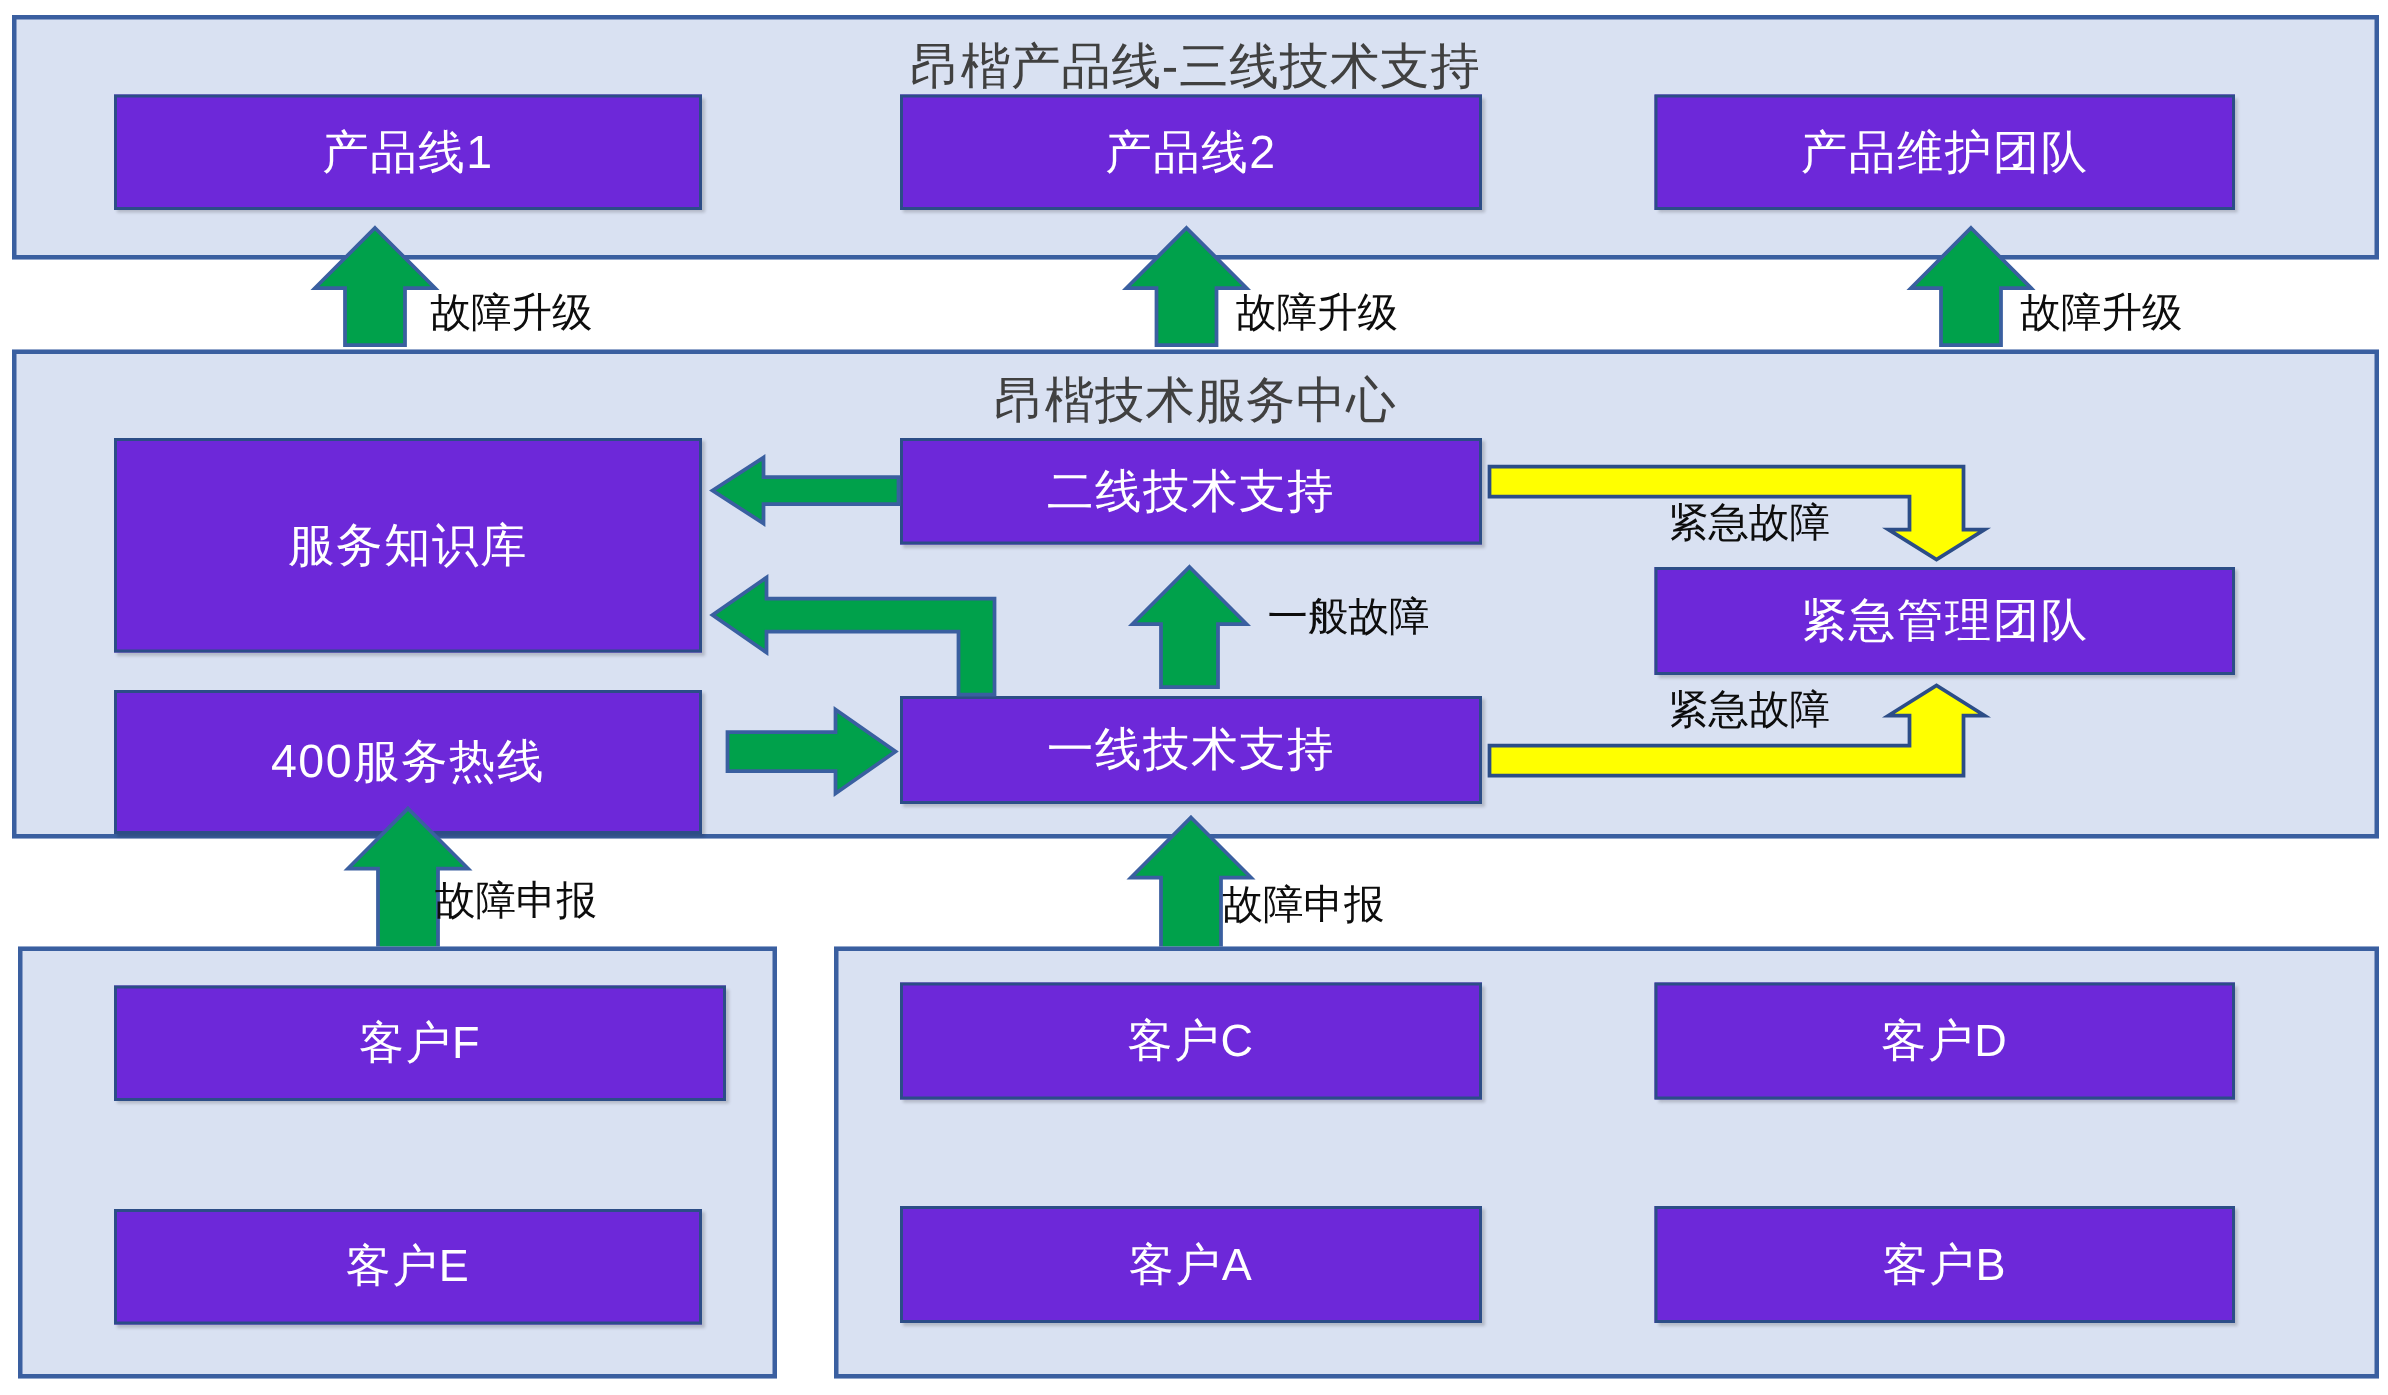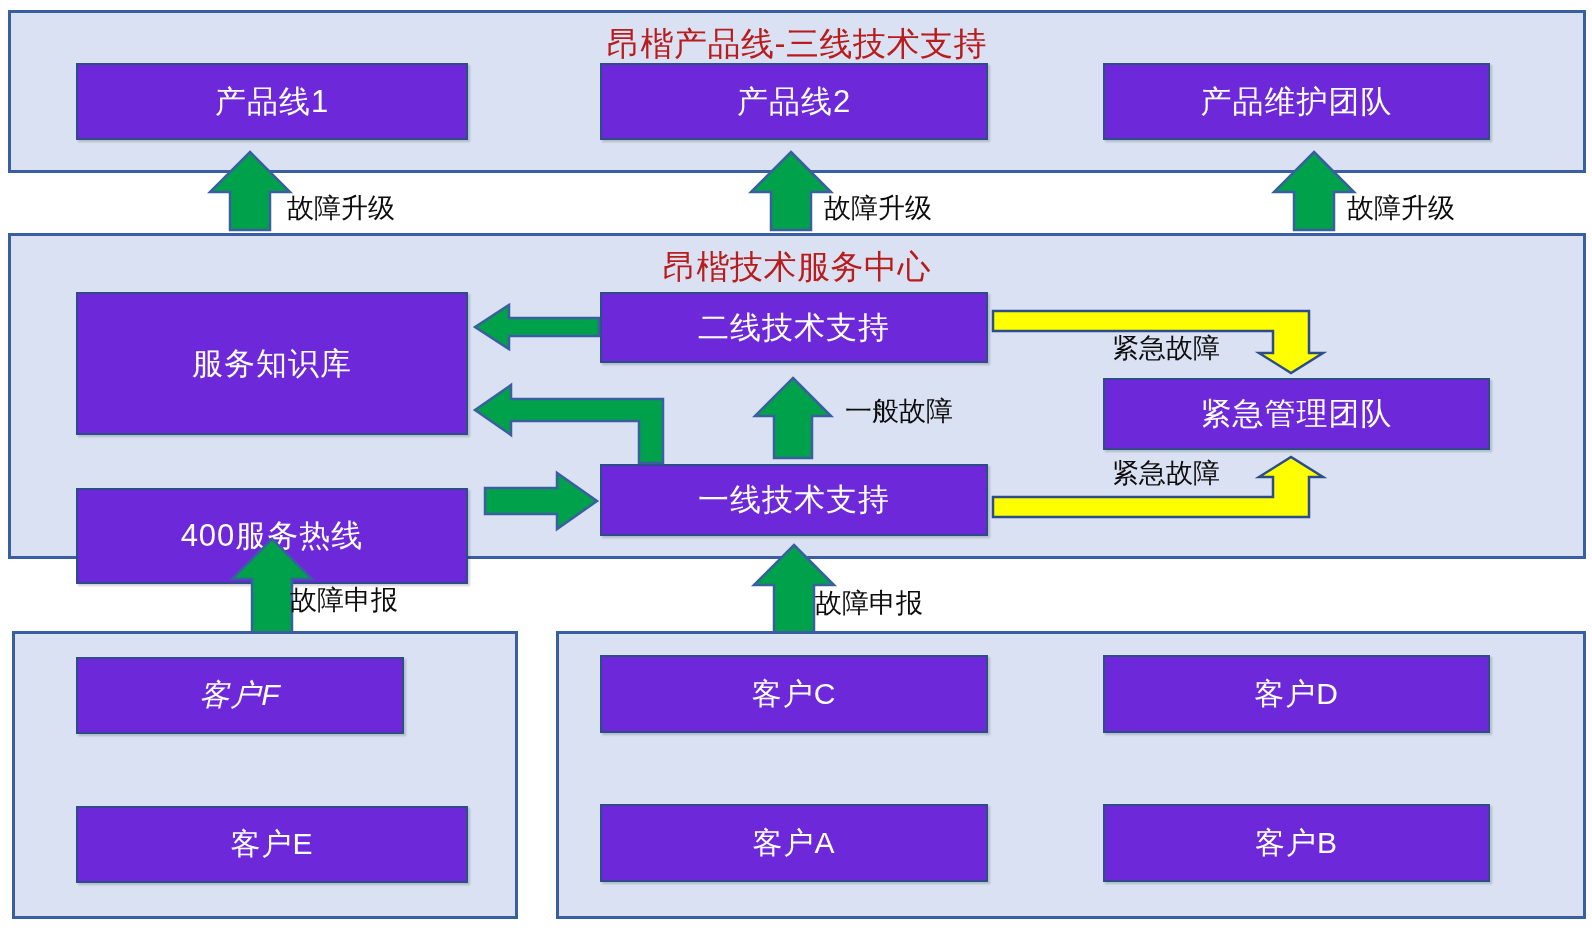--- a/index.html
+++ b/index.html
@@ -20,21 +20,21 @@
   .group {
     position: absolute;
     background: #D9E1F2;
     border: 3px solid #3A5FA0;
     box-sizing: border-box;
   }
   .group-title {
     position: absolute;
     width: 100%;
     text-align: center;
-    color: #b91c1c;
+    color: #404040;
     font-size: 33px;
     line-height: 38px;
     letter-spacing: 0.5px;
     white-space: nowrap;
   }
   .node {
     position: absolute;
     background: #6d28d9;
     border: 2px solid #2C4D87;
     box-sizing: border-box;
@@ -101,21 +101,21 @@
 
   <div class="node" style="left:76px; top:292px; width:392px; height:143px;">
     <span>服务知识库</span>
   </div>
   <div class="node" style="left:600px; top:292px; width:388px; height:71px;">
     <span>二线技术支持</span>
   </div>
   <div class="node" style="left:1103px; top:378px; width:387px; height:72px;">
     <span>紧急管理团队</span>
   </div>
-  <div class="node" style="left:76px; top:488px; width:392px; height:96px;">
+  <div class="node" style="left:76px; top:460px; width:392px; height:96px;">
     <span>400服务热线</span>
   </div>
   <div class="node" style="left:600px; top:464px; width:388px; height:72px;">
     <span>一线技术支持</span>
   </div>
 
   <svg class="arrow-svg" style="left:473px; top:303px;" width="128" height="48" viewBox="0 0 128 48">
     <polygon class="gfill" points="2,24 36,2 36,15 126,15 126,33 36,33 36,46"></polygon>
   </svg>
 
@@ -146,21 +146,21 @@
     <polygon class="gfill" points="42,2 82,42 62,42 62,100 22,100 22,42 2,42"></polygon>
   </svg>
   <div class="label" style="left:290px; top:585px;">故障申报</div>
 
   <svg class="arrow-svg" style="left:752px; top:543px;" width="84" height="102" viewBox="0 0 84 102">
     <polygon class="gfill" points="42,2 82,42 62,42 62,100 22,100 22,42 2,42"></polygon>
   </svg>
   <div class="label" style="left:815px; top:588px;">故障申报</div>
 
   <div class="group" style="left:12px; top:631px; width:506px; height:288px;"></div>
-  <div class="node small" style="left:76px; top:657px; width:328px; height:77px;font-style:italic;">
+  <div class="node small" style="left:76px; top:657px; width:408px; height:77px;">
     <span>客户F</span>
   </div>
   <div class="node small" style="left:76px; top:806px; width:392px; height:77px;">
     <span>客户E</span>
   </div>
 
   <div class="group" style="left:556px; top:631px; width:1030px; height:288px;"></div>
   <div class="node small" style="left:600px; top:655px; width:388px; height:78px;">
     <span>客户C</span>
   </div>

